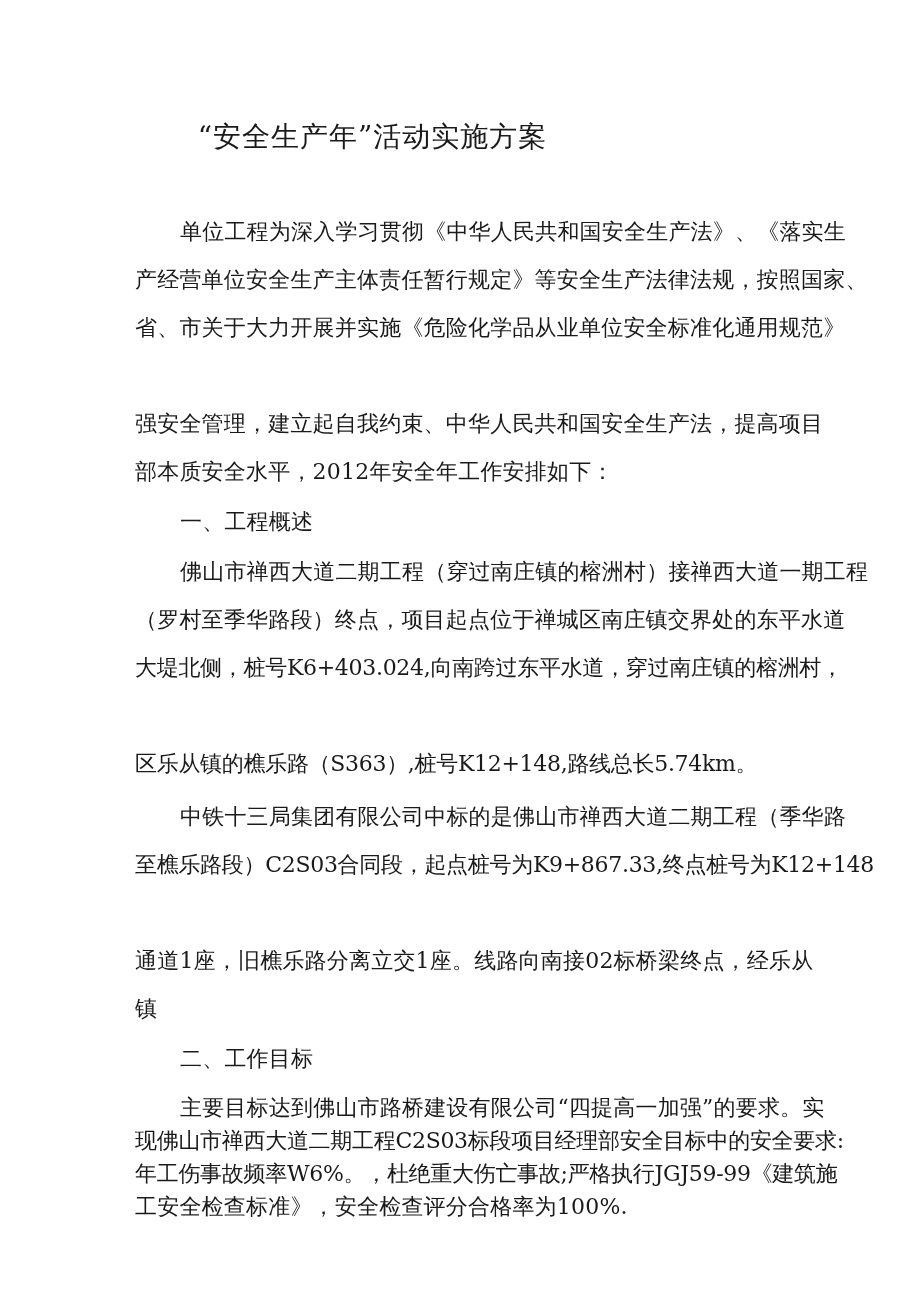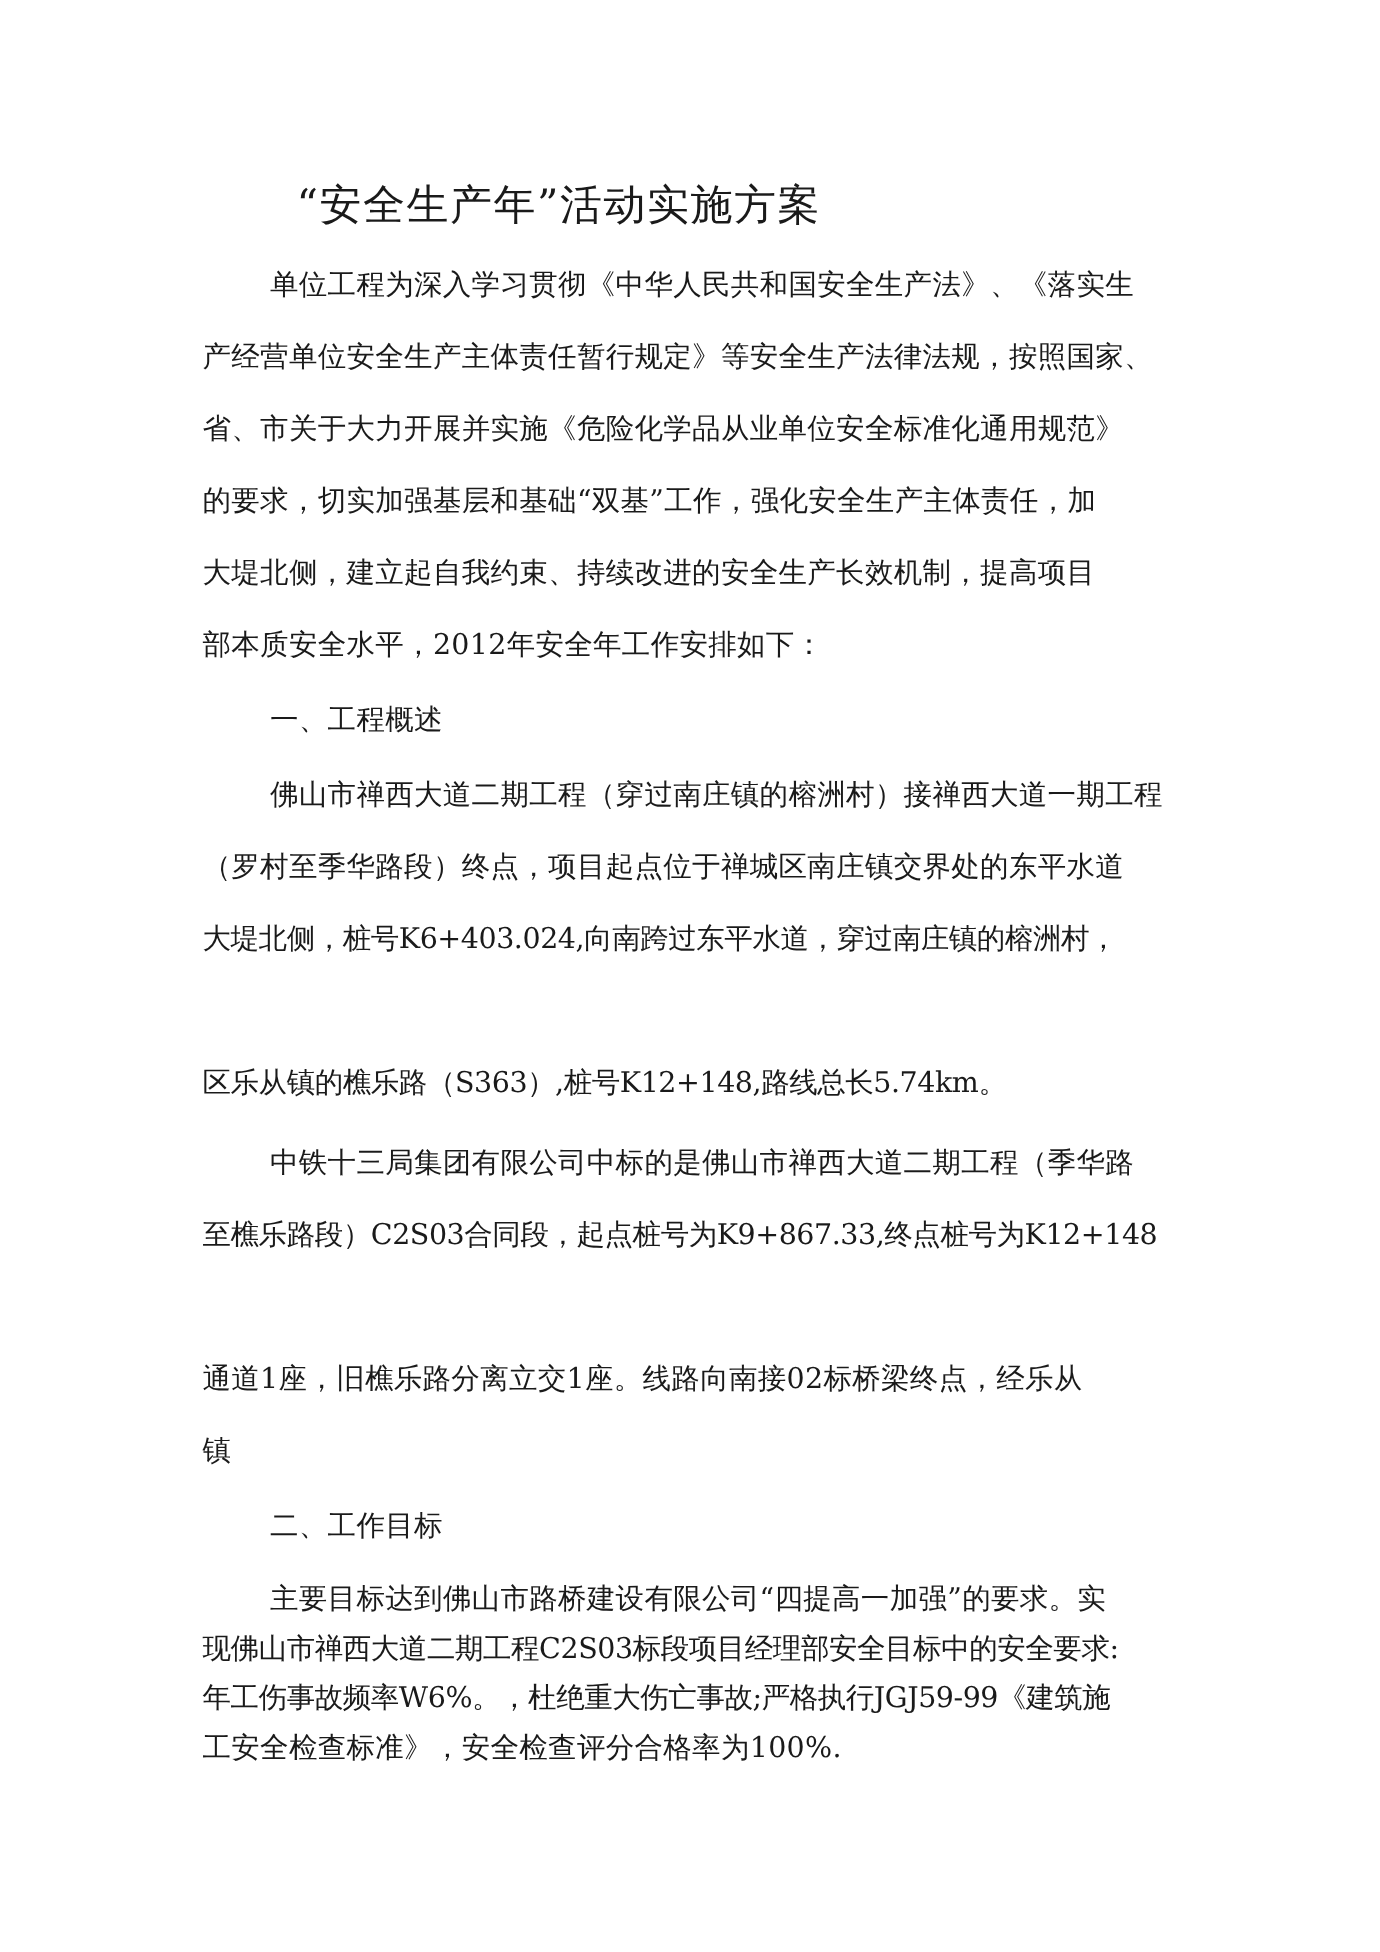--- a/index.html
+++ b/index.html
@@ -1,36 +1,35 @@
 <!DOCTYPE html>
 <html><head>
 <meta charset="utf-8">
 <style>
   html, body { margin: 0; padding: 0; background: #ffffff; }
   body { width: 920px; height: 1301px; position: relative; overflow: hidden;
          font-family: "DejaVu Serif", "Liberation Serif", serif; color: #1a1a1a; }
   .page { position: absolute; left: 0; top: 0; width: 920px; height: 1301px; background: #fff; }
   .title { position: absolute; top: 118px; left: 0; width: 745px; text-align: center;
            font-size: 28px; letter-spacing: 1px; line-height: 38px; }
-  .line { position: absolute; left: 135px; font-size: 19px; line-height: 30px; white-space: nowrap;
-          letter-spacing: 0.2px; }
+  .line { position: absolute; left: 135px; font-size: 22px; line-height: 30px; white-space: nowrap;
+          letter-spacing: 0.2px; margin-top: 42px; }
   .indent { left: 180px; }
   .tight { letter-spacing: -0.3px; }
 </style>
 </head>
 <body>
 
 <div class="page">
   <div class="title">“安全生产年”活动实施方案</div>
 
   <div class="line indent" style="top:175px">单位工程为深入学习贯彻《中华人民共和国安全生产法》、《落实生</div>
   <div class="line" style="top:271px">省、市关于大力开展并实施《危险化学品从业单位安全标准化通用规范》</div>
   <div class="line" style="top:223px">产经营单位安全生产主体责任暂行规定》等安全生产法律法规，按照国家、</div>
-  <div class="line" style="top:319px">的要求，切实加强基层和基础“双基”工作，强化安全生产主体责任，加</div>
-  <div class="line" style="top:367px">大堤北侧，建立起自我约束、持续改进的安全生产长效机制，提高项目</div>
+  <div class="line" style="top:367px">强安全管理，建立起自我约束、中华人民共和国安全生产法，提高项目</div>
   <div class="line" style="top:415px">部本质安全水平，2012年安全年工作安排如下：</div>
 
   <div class="line indent" style="top:465px">一、工程概述</div>
 
   <div class="line indent" style="top:515px">佛山市禅西大道二期工程（穿过南庄镇的榕洲村）接禅西大道一期工程</div>
   <div class="line" style="top:563px">（罗村至季华路段）终点，项目起点位于禅城区南庄镇交界处的东平水道</div>
   <div class="line tight" style="top:611px">大堤北侧，桩号K6+403.024,向南跨过东平水道，穿过南庄镇的榕洲村，</div>
   <div class="line tight" style="top:707px">区乐从镇的樵乐路（S363）,桩号K12+148,路线总长5.74km。</div>
 
   <div class="line indent" style="top:760px">中铁十三局集团有限公司中标的是佛山市禅西大道二期工程（季华路</div>

